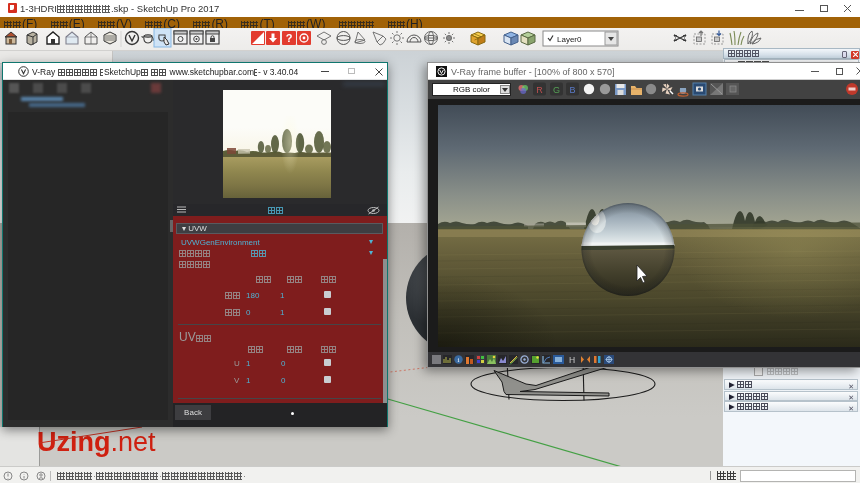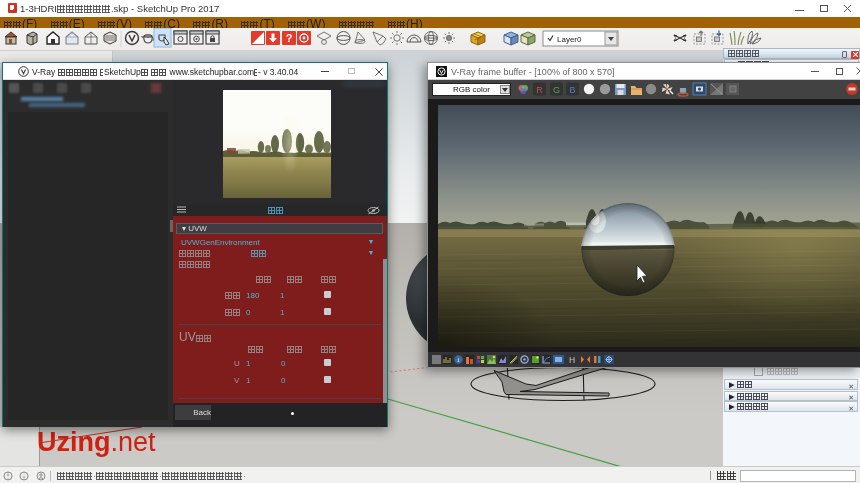--- a/index.html
+++ b/index.html
@@ -388,21 +388,21 @@
   <div class="ab gray" style="left:61px;top:296px;font-size:8px">V</div>
   <div class="ab teal" style="left:73px;top:296px;font-size:8px">1</div>
   <div class="ab teal" style="left:108px;top:296px;font-size:8px">0</div>
   <div class="chk" style="left:151px;top:296px"></div>
   <div class="ab" style="left:5px;top:318px;width:203px;height:1px;background:#454548"></div>
 
   <div class="ab" style="left:210px;top:179px;width:4px;height:144px;background:#8e8e8e"></div>
  </div>
 
  <div class="ab" style="left:170px;top:340px;width:214px;height:24px;background:#232325">
-  <div class="ab" style="left:2px;top:2px;width:36px;height:15px;background:#3d3d40;color:#ddd;font-size:8px;text-align:right;line-height:15px">Back</div>
+  <div class="ab" style="left:2px;top:2px;width:36px;height:15px;background:#3d3d40;color:#ddd;font-size:8px;text-align:center;line-height:15px">Back</div>
   <div class="ab" style="left:118px;top:9px;width:3px;height:3px;background:#fff;border-radius:50%"></div>
  </div>
 </div>
 
 <div class="ab" id="fb">
  <div class="ab wtitle" style="border-bottom:1px solid #cfcfcf">
   <div class="ab" style="left:8px;top:3px;width:11px;height:11px;background:#111"></div>
   <svg class="ab" style="left:9px;top:4px" width="9" height="9">
         <circle cx="4.5" cy="4.5" r="3.6" fill="none" stroke="#eee" stroke-width="1"></circle>
         <path d="M2.6,2.8 L4.5,6.5 L6.4,2.8" fill="none" stroke="#eee" stroke-width="1"></path>

